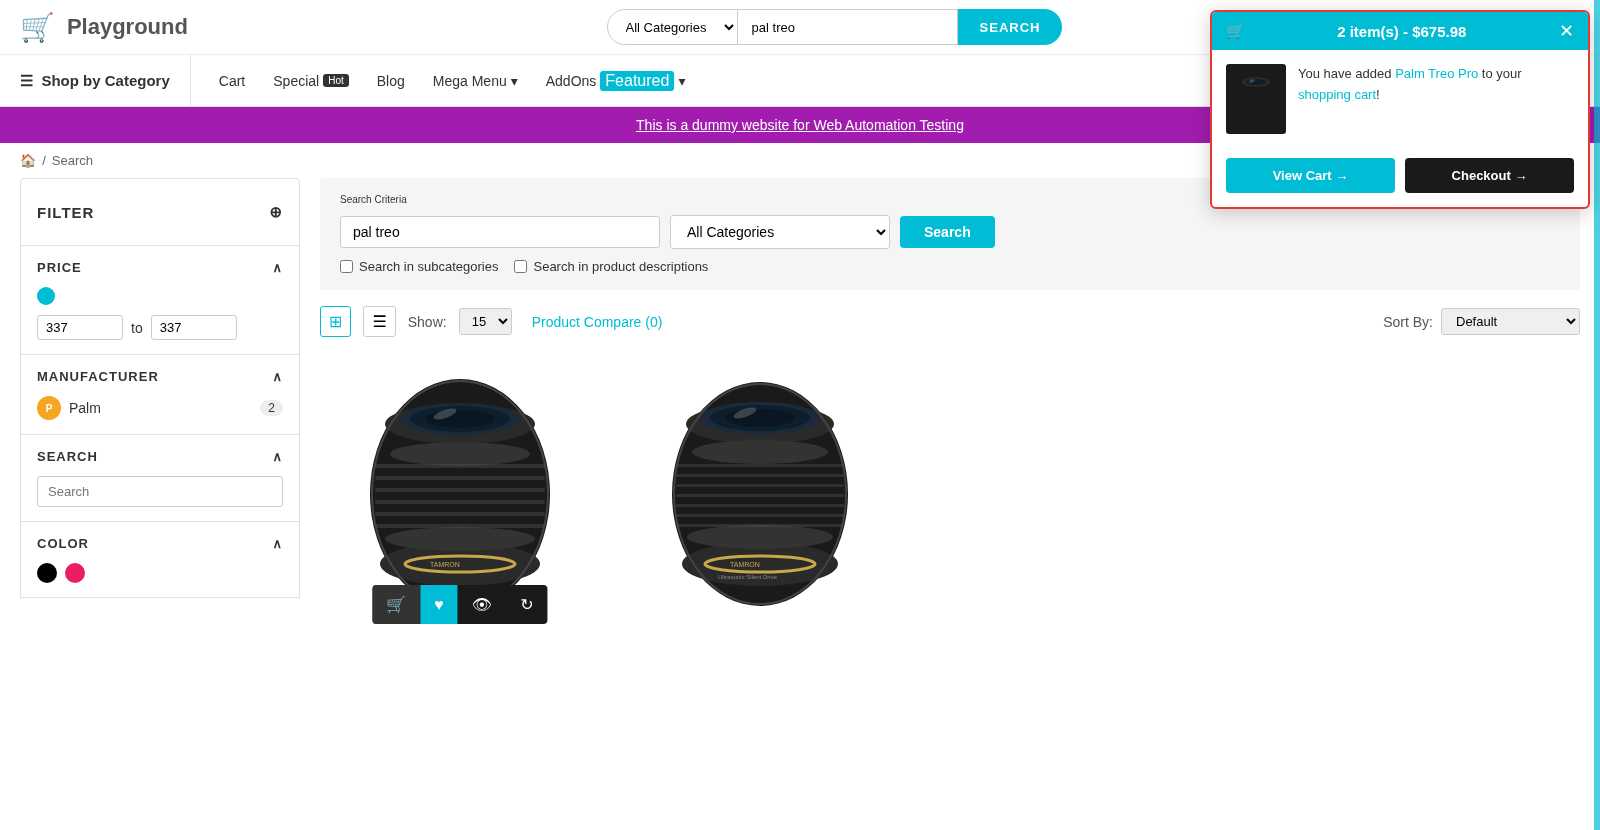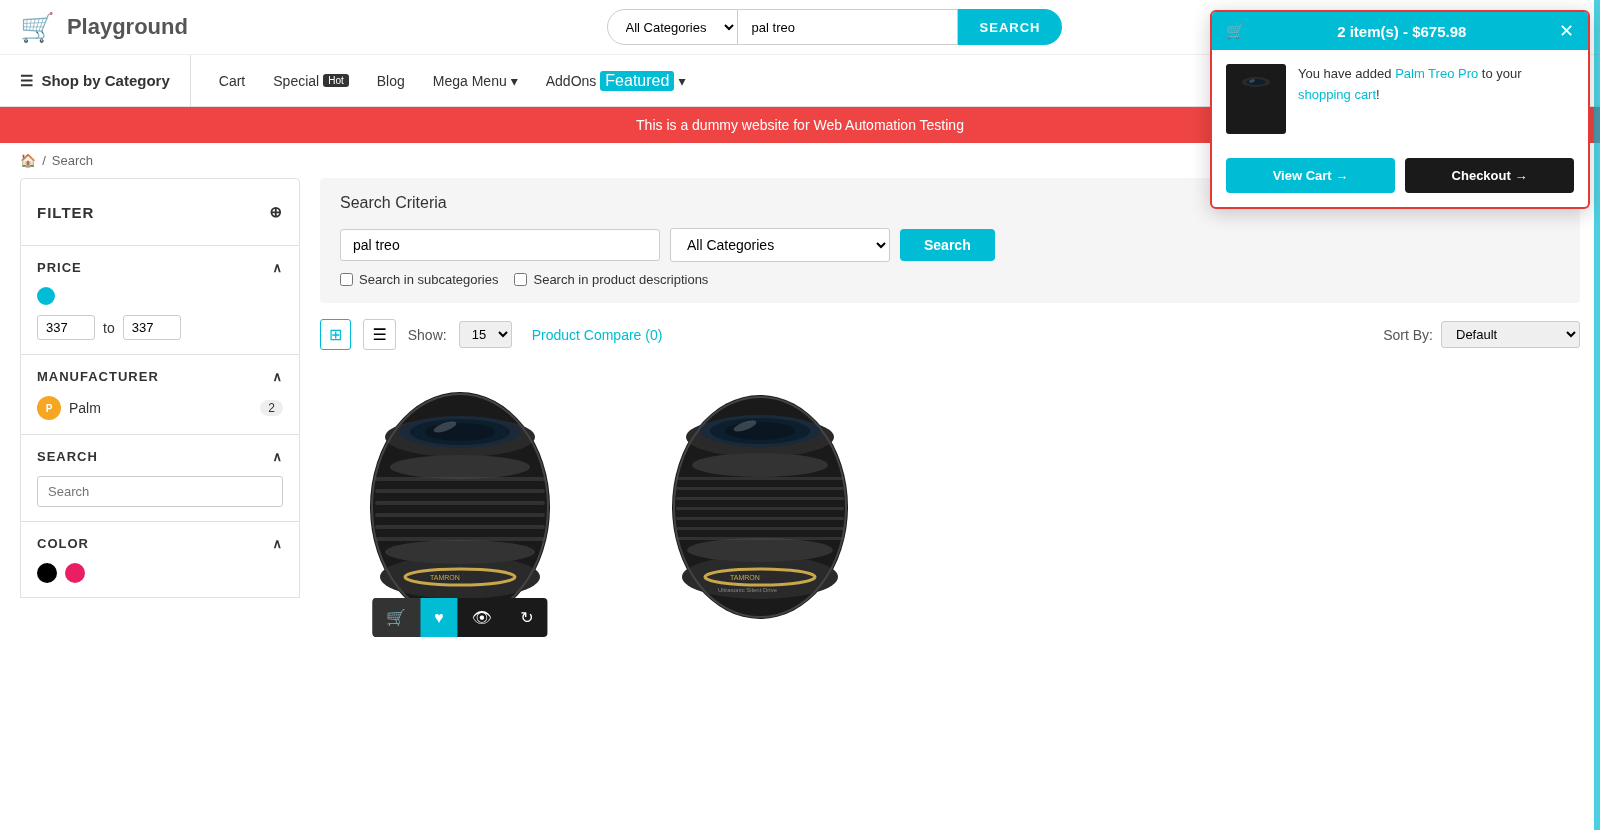--- a/index.html
+++ b/index.html
@@ -95,26 +95,27 @@
       background: #00bcd4;
       color: #fff;
       font-size: 16px;
       padding: 1px 5px;
       border-radius: 3px;
     }
     .nav-account { margin-left: auto; display: flex; align-items: center; gap: 4px; cursor: pointer; font-size: 14px; }
 
     
     .banner {
-      background: #ef4444;
+      background: #a21caf;
       color: #fff;
       text-align: center;
       padding: 10px;
       font-size: 14px;
       font-weight: 500;
+      text-decoration: underline;
     }
 
     
     .breadcrumb {
       padding: 10px 20px;
       font-size: 13px;
       color: #666;
       display: flex;
       align-items: center;
       gap: 6px;
@@ -151,21 +152,21 @@
       font-weight: bold;
       letter-spacing: 1px;
       margin-bottom: 12px;
       cursor: pointer;
     }
     .price-range { display: flex; align-items: center; gap: 8px; margin-top: 10px; }
     .price-input {
       border: 1px solid #ccc;
       border-radius: 3px;
       padding: 4px 8px;
-      width: 58px;
+      width: 86px;
       font-size: 13px;
     }
     .price-dot {
       width: 18px; height: 18px;
       background: #00bcd4;
       border-radius: 50%;
       margin-bottom: 8px;
     }
     .manufacturer-item {
       display: flex;
@@ -208,21 +209,21 @@
       font-weight: bold;
       color: #333;
       margin-bottom: 16px;
     }
     .search-criteria-box {
       background: #f5f5f5;
       border-radius: 4px;
       padding: 16px 20px;
       margin-bottom: 16px;
     }
-    .criteria-label { font-size: 16px; margin-bottom: 16px; }
+    .criteria-label { font-size: 10px; margin-bottom: 10px; }
     .criteria-row { display: flex; gap: 10px; align-items: center; }
     .criteria-input {
       border: 1px solid #ccc;
       border-radius: 3px;
       padding: 7px 12px;
       font-size: 14px;
       width: 320px;
     }
     .criteria-select {
       border: 1px solid #ccc;

